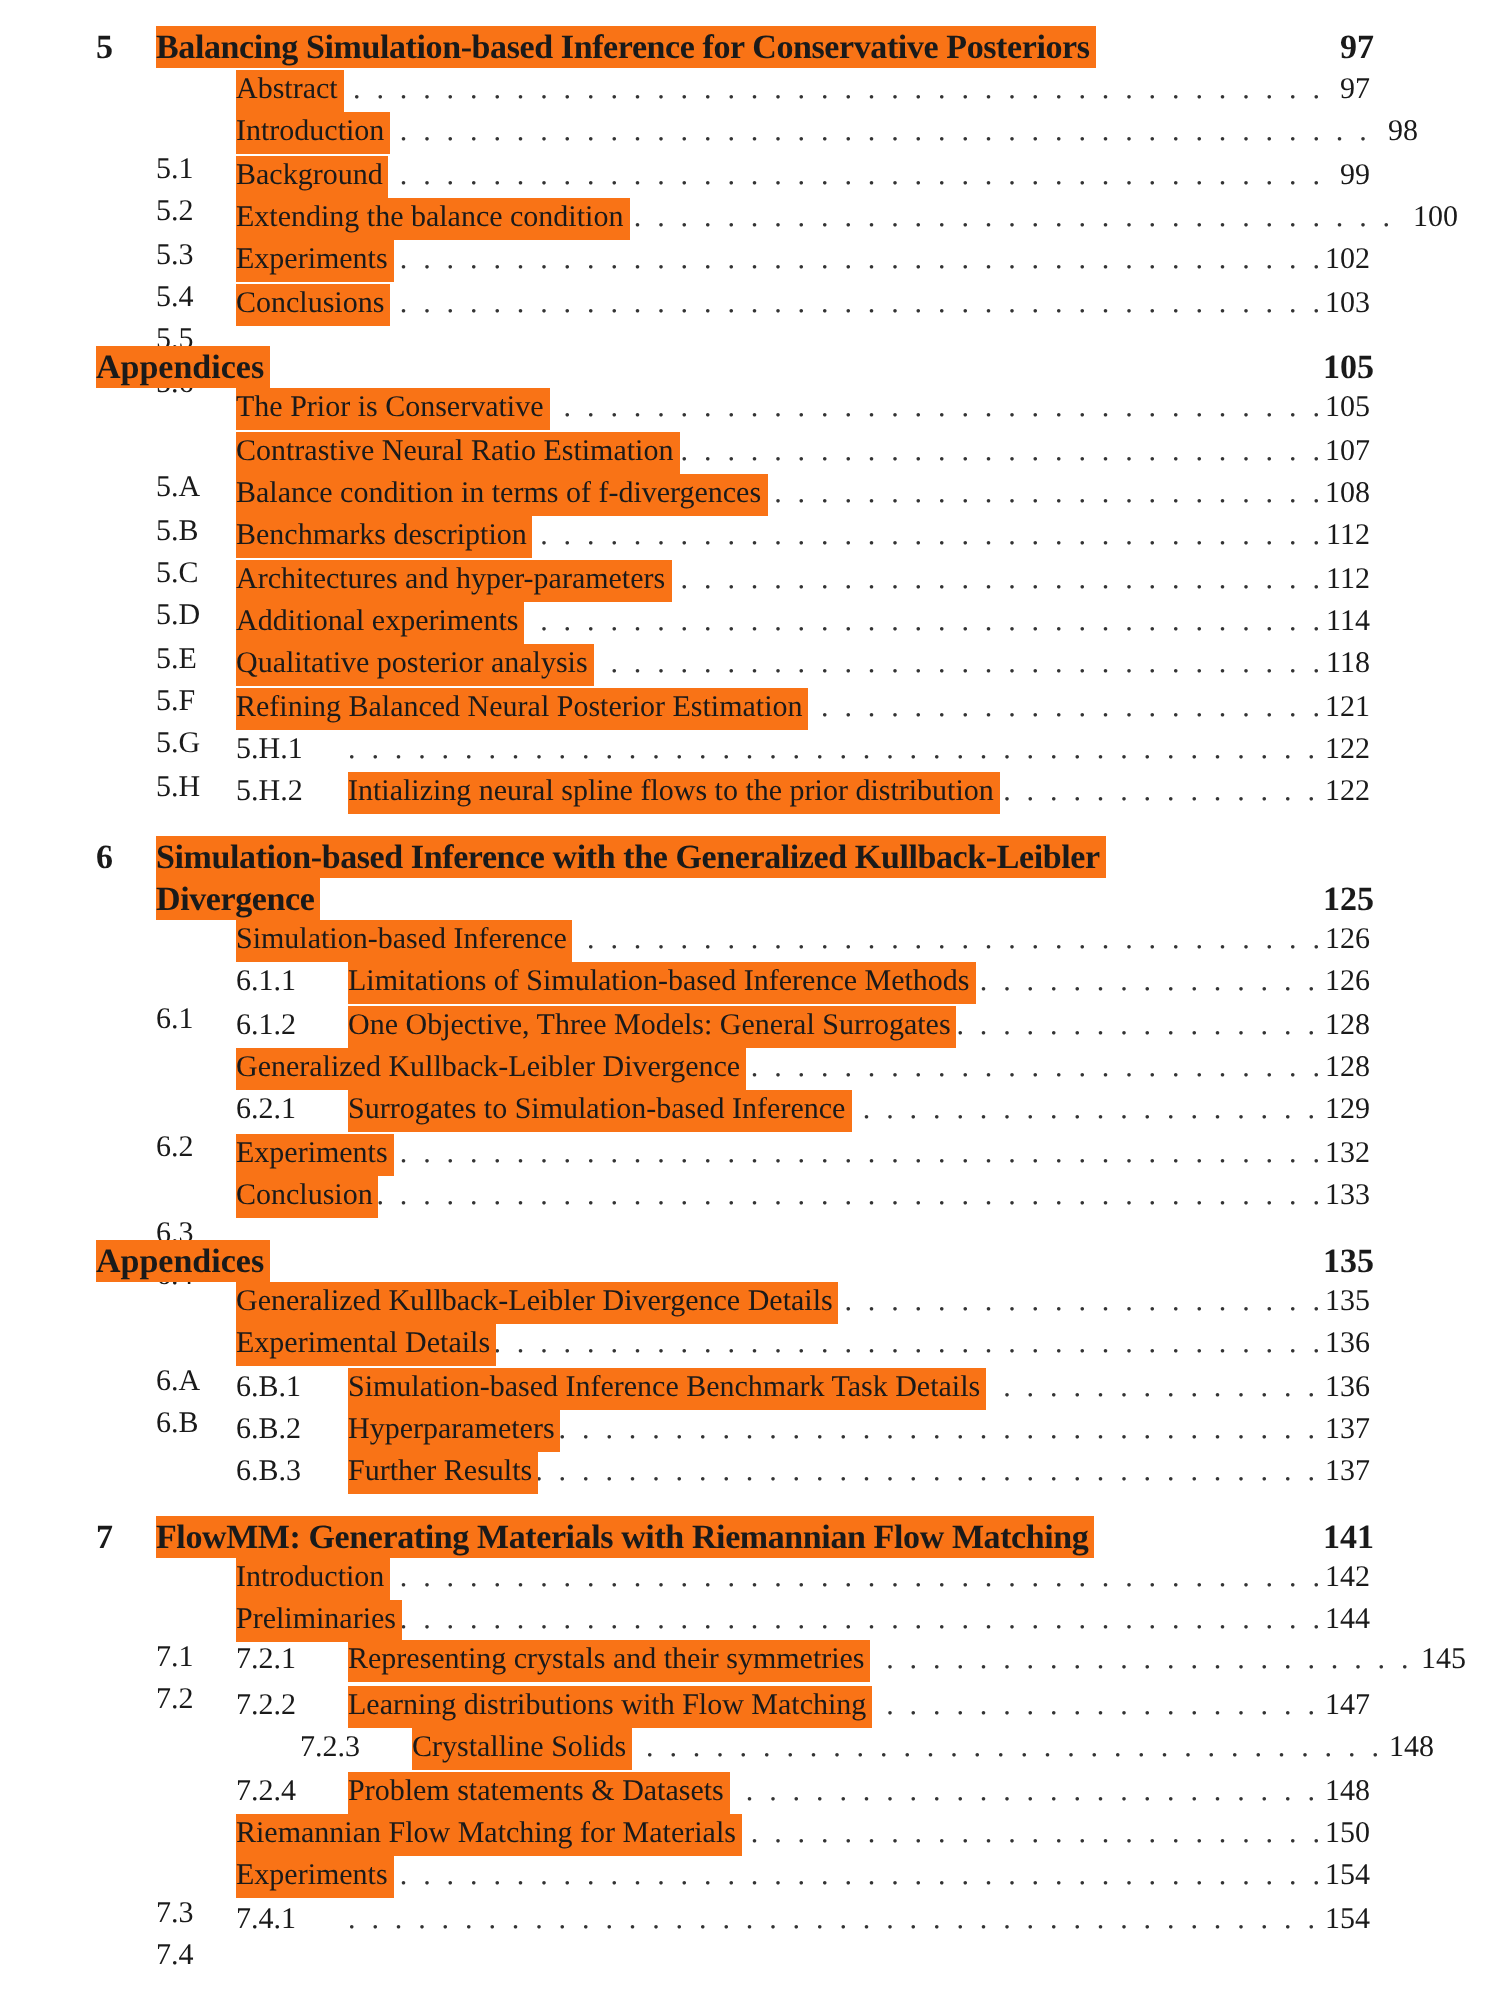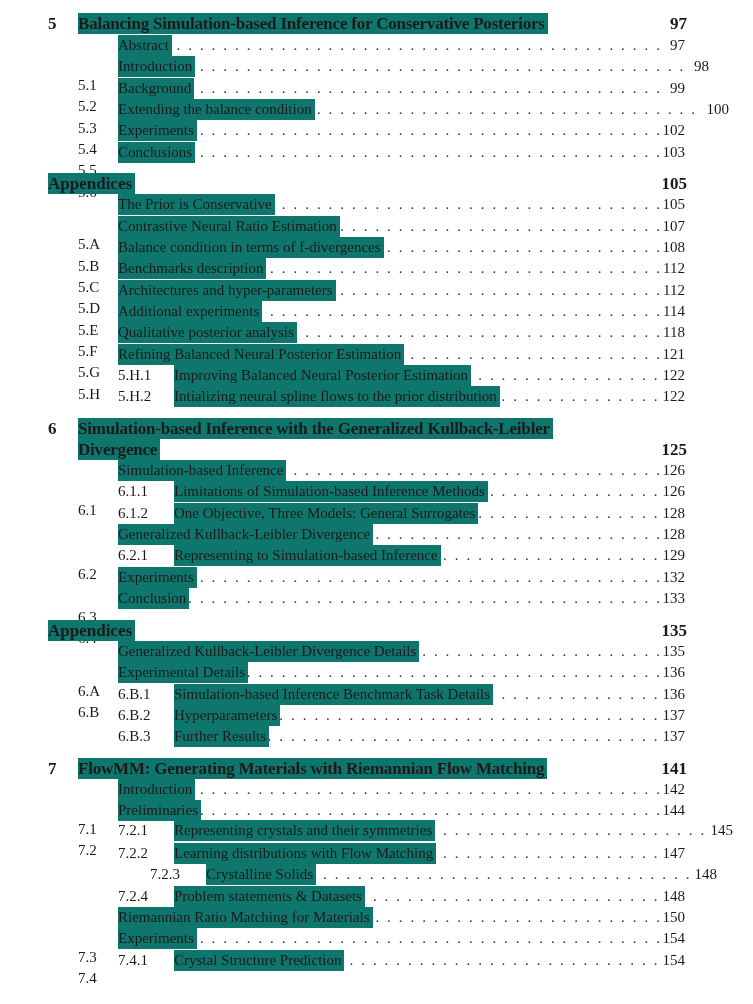--- a/index.html
+++ b/index.html
@@ -8,21 +8,21 @@
       font-family: "DejaVu Serif", "Liberation Serif", serif;
       color: #1a1a1a;
     }
     #toc { position: absolute; left: 0; top: 0; width: 753px; }
     .row {
       position: absolute; left: 0; width: 753px; height: 21px;
       font-size: 15px; line-height: 21px; white-space: nowrap;
       font-family: "Liberation Serif", "DejaVu Serif", serif;
     }
     .row .num { position: absolute; top: 0; }
-    .row .title { position: absolute; top: 0; background: #0f766e; padding-right: 3px; }
+    .row .title { position: absolute; top: 0; background: #f97316; padding-right: 3px; }
     .row .page { position: absolute; top: 0; right: 68px; background: #fff; padding-left: 3px; text-align: right; }
     .row .leader {
       position: absolute; top: 0; right: 68px; height: 21px; overflow: hidden;
       color: #333; letter-spacing: 0; z-index: 0;
     }
     .row .title, .row .page, .row .num { z-index: 1; }
     .row.chapter, .row.appendix { font-weight: bold; font-size: 17px; }
     .row.chapter .num { left: 48px; }
     .row.chapter .title { left: 78px; }
     .row.appendix .title { left: 48px; }
@@ -127,21 +127,20 @@
     </div>
     <div class="row section" style="top: 344px;">
       <span class="num">5.H</span>
       <span class="leader" style="left: 118px; letter-spacing: 2.1px;"> .  .  .  .  .  .  .  .  .  .  .  .  .  .  .  .  .  .  .  .  .  .  .  .  .  .  .  .  .  .  .  .  .  .  .  .  .  .  .  .  .  .  .  .  .  .  .  .  .  .  .  .  .  .  .  .  .  .  .  .  .  .  .  .  .  .  .  .  .  .  .  .  .  .  .  .  .  .  .  . </span>
       <span class="title">Refining Balanced Neural Posterior Estimation</span>
       <span class="page">121</span>
     </div>
     <div class="row subsection" style="top: 365px;">
       <span class="num">5.H.1</span>
       <span class="leader" style="left: 174px; letter-spacing: 2.1px;"> .  .  .  .  .  .  .  .  .  .  .  .  .  .  .  .  .  .  .  .  .  .  .  .  .  .  .  .  .  .  .  .  .  .  .  .  .  .  .  .  .  .  .  .  .  .  .  .  .  .  .  .  .  .  .  .  .  .  .  .  .  .  .  .  .  .  .  .  .  .  .  .  .  .  .  .  .  .  .  . </span>
-      <span class="title">Improving Balanced Neural Posterior Estimation</span>
       <span class="page">122</span>
     </div>
     <div class="row subsection" style="top: 386px;">
       <span class="num">5.H.2</span>
       <span class="leader" style="left: 174px; letter-spacing: 2.1px;"> .  .  .  .  .  .  .  .  .  .  .  .  .  .  .  .  .  .  .  .  .  .  .  .  .  .  .  .  .  .  .  .  .  .  .  .  .  .  .  .  .  .  .  .  .  .  .  .  .  .  .  .  .  .  .  .  .  .  .  .  .  .  .  .  .  .  .  .  .  .  .  .  .  .  .  .  .  .  .  . </span>
       <span class="title">Intializing neural spline flows to the prior distribution</span>
       <span class="page">122</span>
     </div>
     <div class="row chapter" style="top: 418px;">
       <span class="num">6</span>
@@ -171,21 +170,21 @@
     </div>
     <div class="row section" style="top: 524px;">
       <span class="num">6.2</span>
       <span class="leader" style="left: 118px; letter-spacing: 2.1px;"> .  .  .  .  .  .  .  .  .  .  .  .  .  .  .  .  .  .  .  .  .  .  .  .  .  .  .  .  .  .  .  .  .  .  .  .  .  .  .  .  .  .  .  .  .  .  .  .  .  .  .  .  .  .  .  .  .  .  .  .  .  .  .  .  .  .  .  .  .  .  .  .  .  .  .  .  .  .  .  . </span>
       <span class="title">Generalized Kullback-Leibler Divergence</span>
       <span class="page">128</span>
     </div>
     <div class="row subsection" style="top: 545px;">
       <span class="num">6.2.1</span>
       <span class="leader" style="left: 174px; letter-spacing: 2.1px;"> .  .  .  .  .  .  .  .  .  .  .  .  .  .  .  .  .  .  .  .  .  .  .  .  .  .  .  .  .  .  .  .  .  .  .  .  .  .  .  .  .  .  .  .  .  .  .  .  .  .  .  .  .  .  .  .  .  .  .  .  .  .  .  .  .  .  .  .  .  .  .  .  .  .  .  .  .  .  .  . </span>
-      <span class="title">Representing to Simulation-based Inference</span>
+      <span class="title">Surrogates to Simulation-based Inference</span>
       <span class="page">129</span>
     </div>
     <div class="row section" style="top: 567px;">
       <span class="num">6.3</span>
       <span class="leader" style="left: 118px; letter-spacing: 2.1px;"> .  .  .  .  .  .  .  .  .  .  .  .  .  .  .  .  .  .  .  .  .  .  .  .  .  .  .  .  .  .  .  .  .  .  .  .  .  .  .  .  .  .  .  .  .  .  .  .  .  .  .  .  .  .  .  .  .  .  .  .  .  .  .  .  .  .  .  .  .  .  .  .  .  .  .  .  .  .  .  . </span>
       <span class="title">Experiments</span>
       <span class="page">132</span>
     </div>
     <div class="row section" style="top: 588px;">
       <span class="num">6.4</span>
@@ -264,28 +263,27 @@
     </div>
     <div class="row subsection" style="top: 886px;">
       <span class="num">7.2.4</span>
       <span class="leader" style="left: 174px; letter-spacing: 2.1px;"> .  .  .  .  .  .  .  .  .  .  .  .  .  .  .  .  .  .  .  .  .  .  .  .  .  .  .  .  .  .  .  .  .  .  .  .  .  .  .  .  .  .  .  .  .  .  .  .  .  .  .  .  .  .  .  .  .  .  .  .  .  .  .  .  .  .  .  .  .  .  .  .  .  .  .  .  .  .  .  . </span>
       <span class="title">Problem statements &amp; Datasets</span>
       <span class="page">148</span>
     </div>
     <div class="row section" style="top: 907px;">
       <span class="num">7.3</span>
       <span class="leader" style="left: 118px; letter-spacing: 2.1px;"> .  .  .  .  .  .  .  .  .  .  .  .  .  .  .  .  .  .  .  .  .  .  .  .  .  .  .  .  .  .  .  .  .  .  .  .  .  .  .  .  .  .  .  .  .  .  .  .  .  .  .  .  .  .  .  .  .  .  .  .  .  .  .  .  .  .  .  .  .  .  .  .  .  .  .  .  .  .  .  . </span>
-      <span class="title">Riemannian Ratio Matching for Materials</span>
+      <span class="title">Riemannian Flow Matching for Materials</span>
       <span class="page">150</span>
     </div>
     <div class="row section" style="top: 928px;">
       <span class="num">7.4</span>
       <span class="leader" style="left: 118px; letter-spacing: 2.1px;"> .  .  .  .  .  .  .  .  .  .  .  .  .  .  .  .  .  .  .  .  .  .  .  .  .  .  .  .  .  .  .  .  .  .  .  .  .  .  .  .  .  .  .  .  .  .  .  .  .  .  .  .  .  .  .  .  .  .  .  .  .  .  .  .  .  .  .  .  .  .  .  .  .  .  .  .  .  .  .  . </span>
       <span class="title">Experiments</span>
       <span class="page">154</span>
     </div>
     <div class="row subsection" style="top: 950px;">
       <span class="num">7.4.1</span>
       <span class="leader" style="left: 174px; letter-spacing: 2.1px;"> .  .  .  .  .  .  .  .  .  .  .  .  .  .  .  .  .  .  .  .  .  .  .  .  .  .  .  .  .  .  .  .  .  .  .  .  .  .  .  .  .  .  .  .  .  .  .  .  .  .  .  .  .  .  .  .  .  .  .  .  .  .  .  .  .  .  .  .  .  .  .  .  .  .  .  .  .  .  .  . </span>
-      <span class="title">Crystal Structure Prediction</span>
       <span class="page">154</span>
     </div>
   </div>
 
 </body></html>

